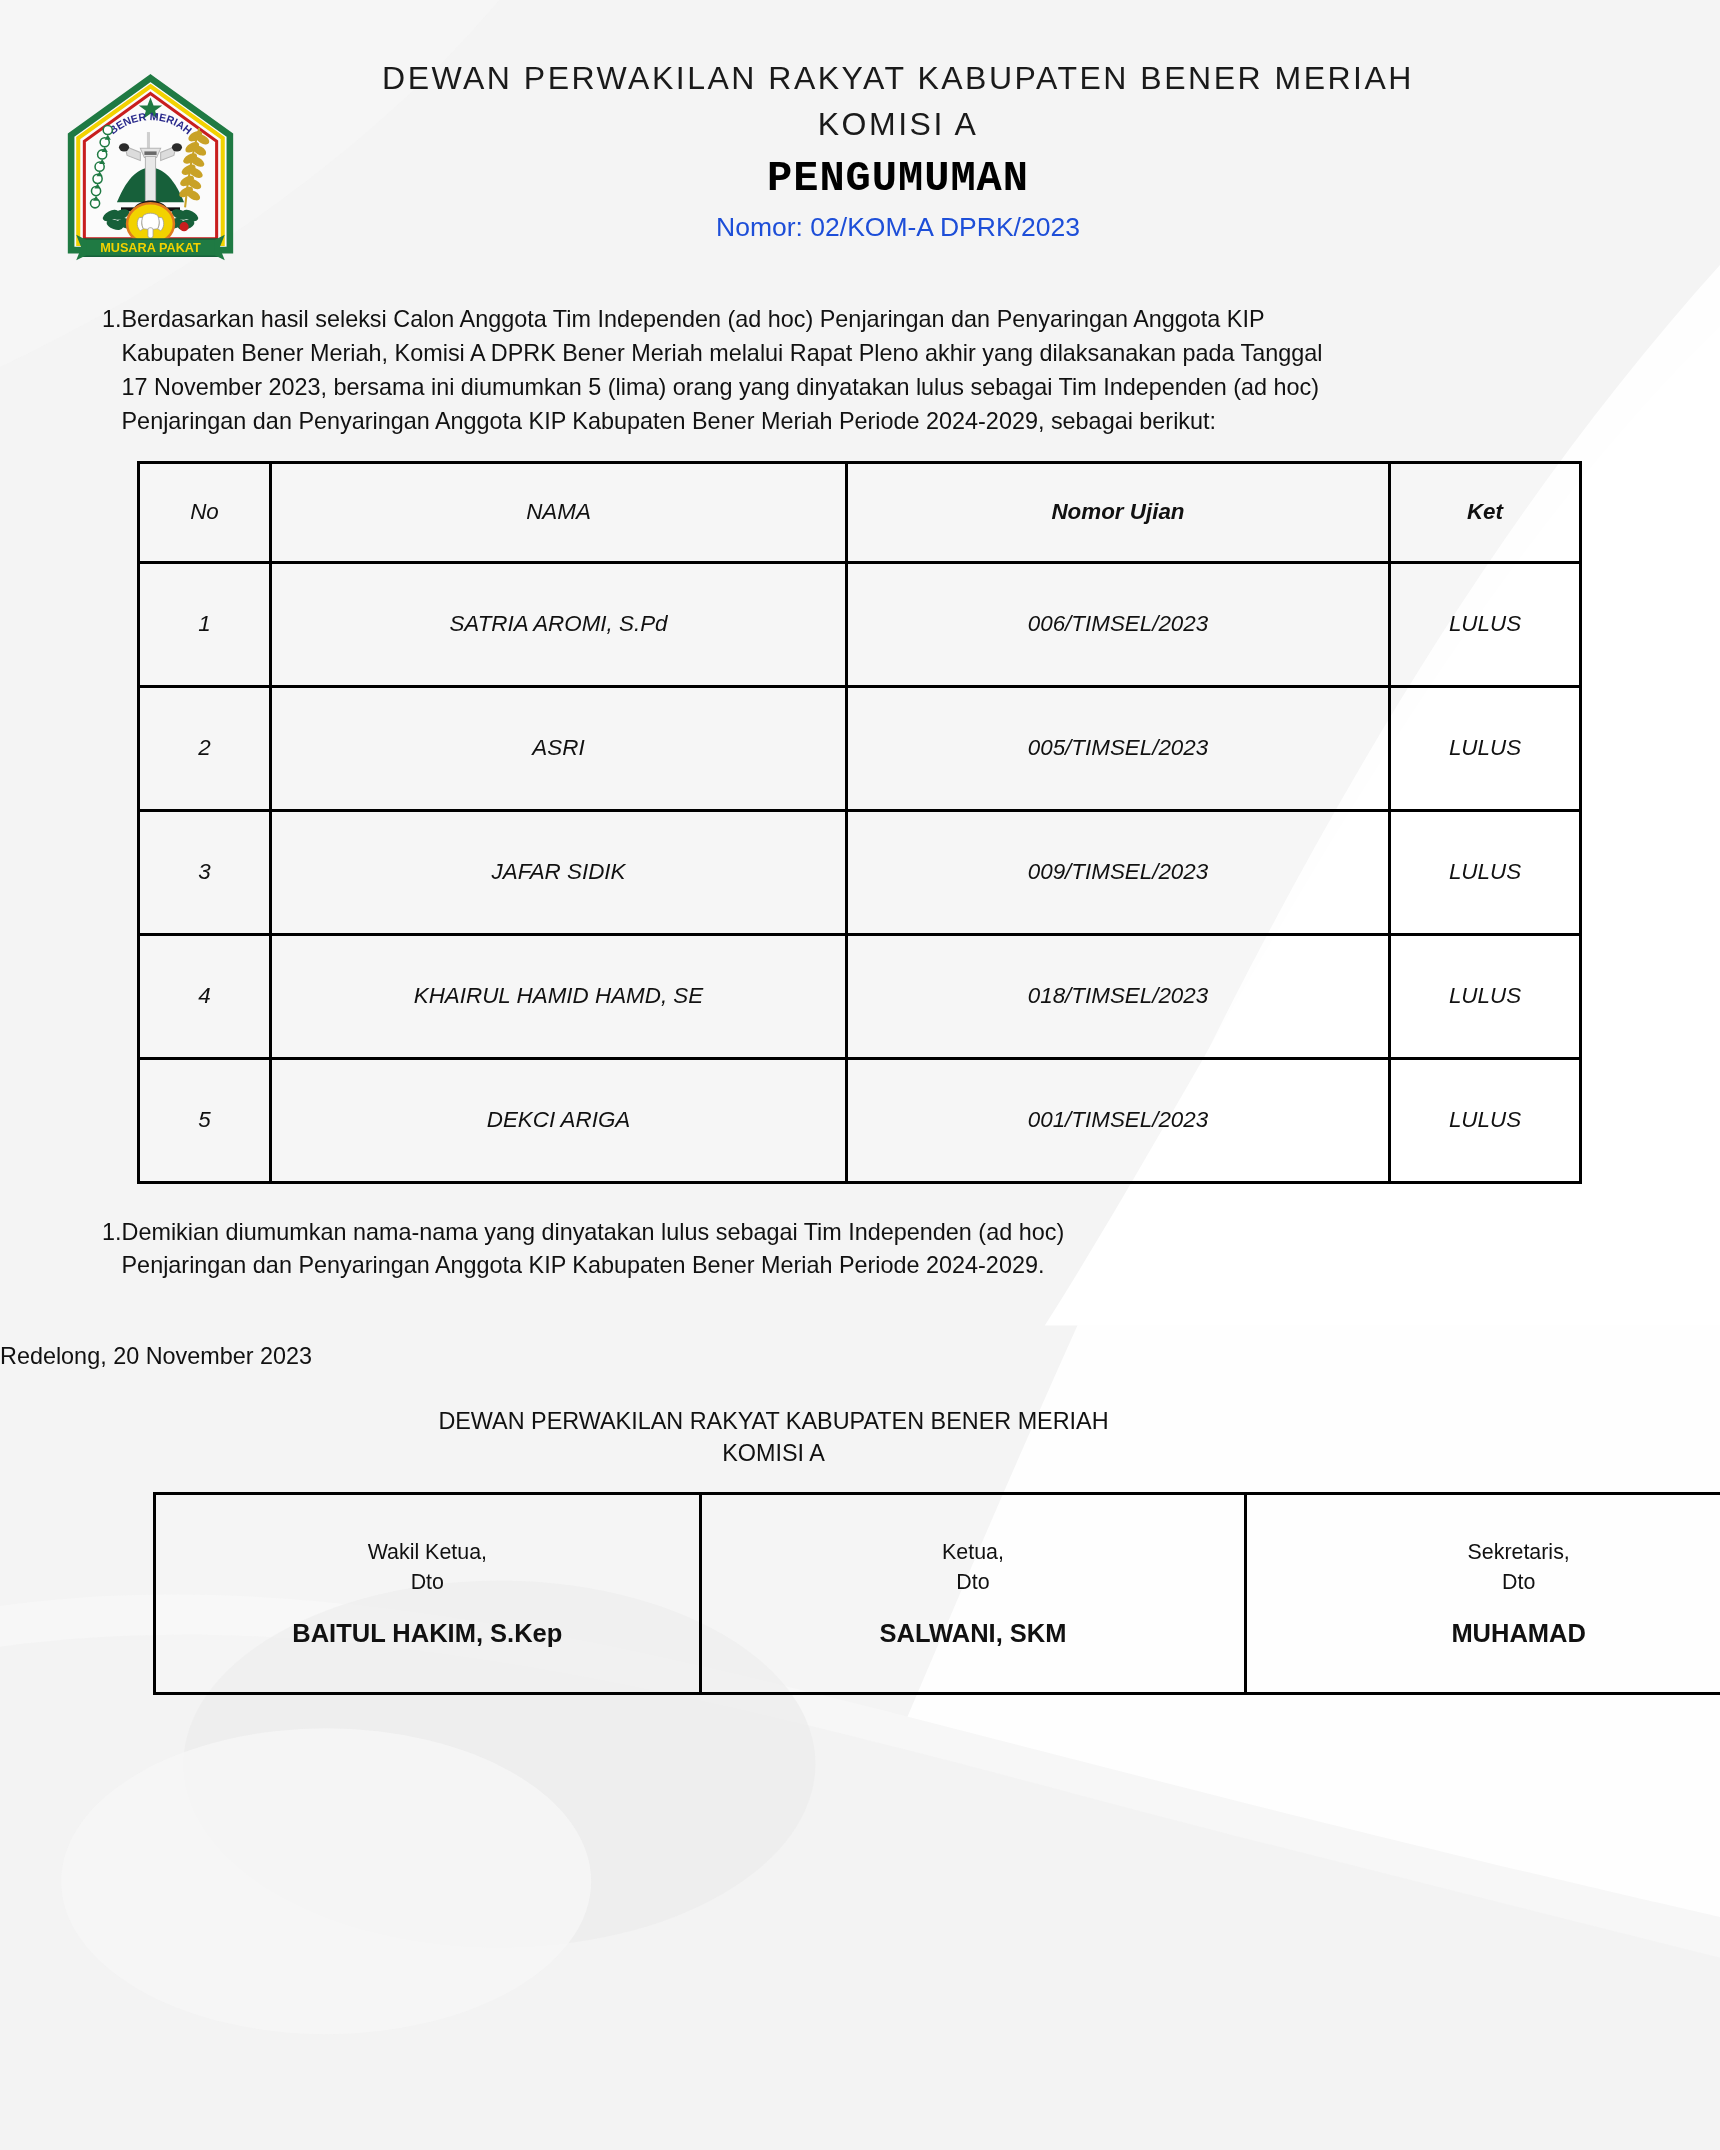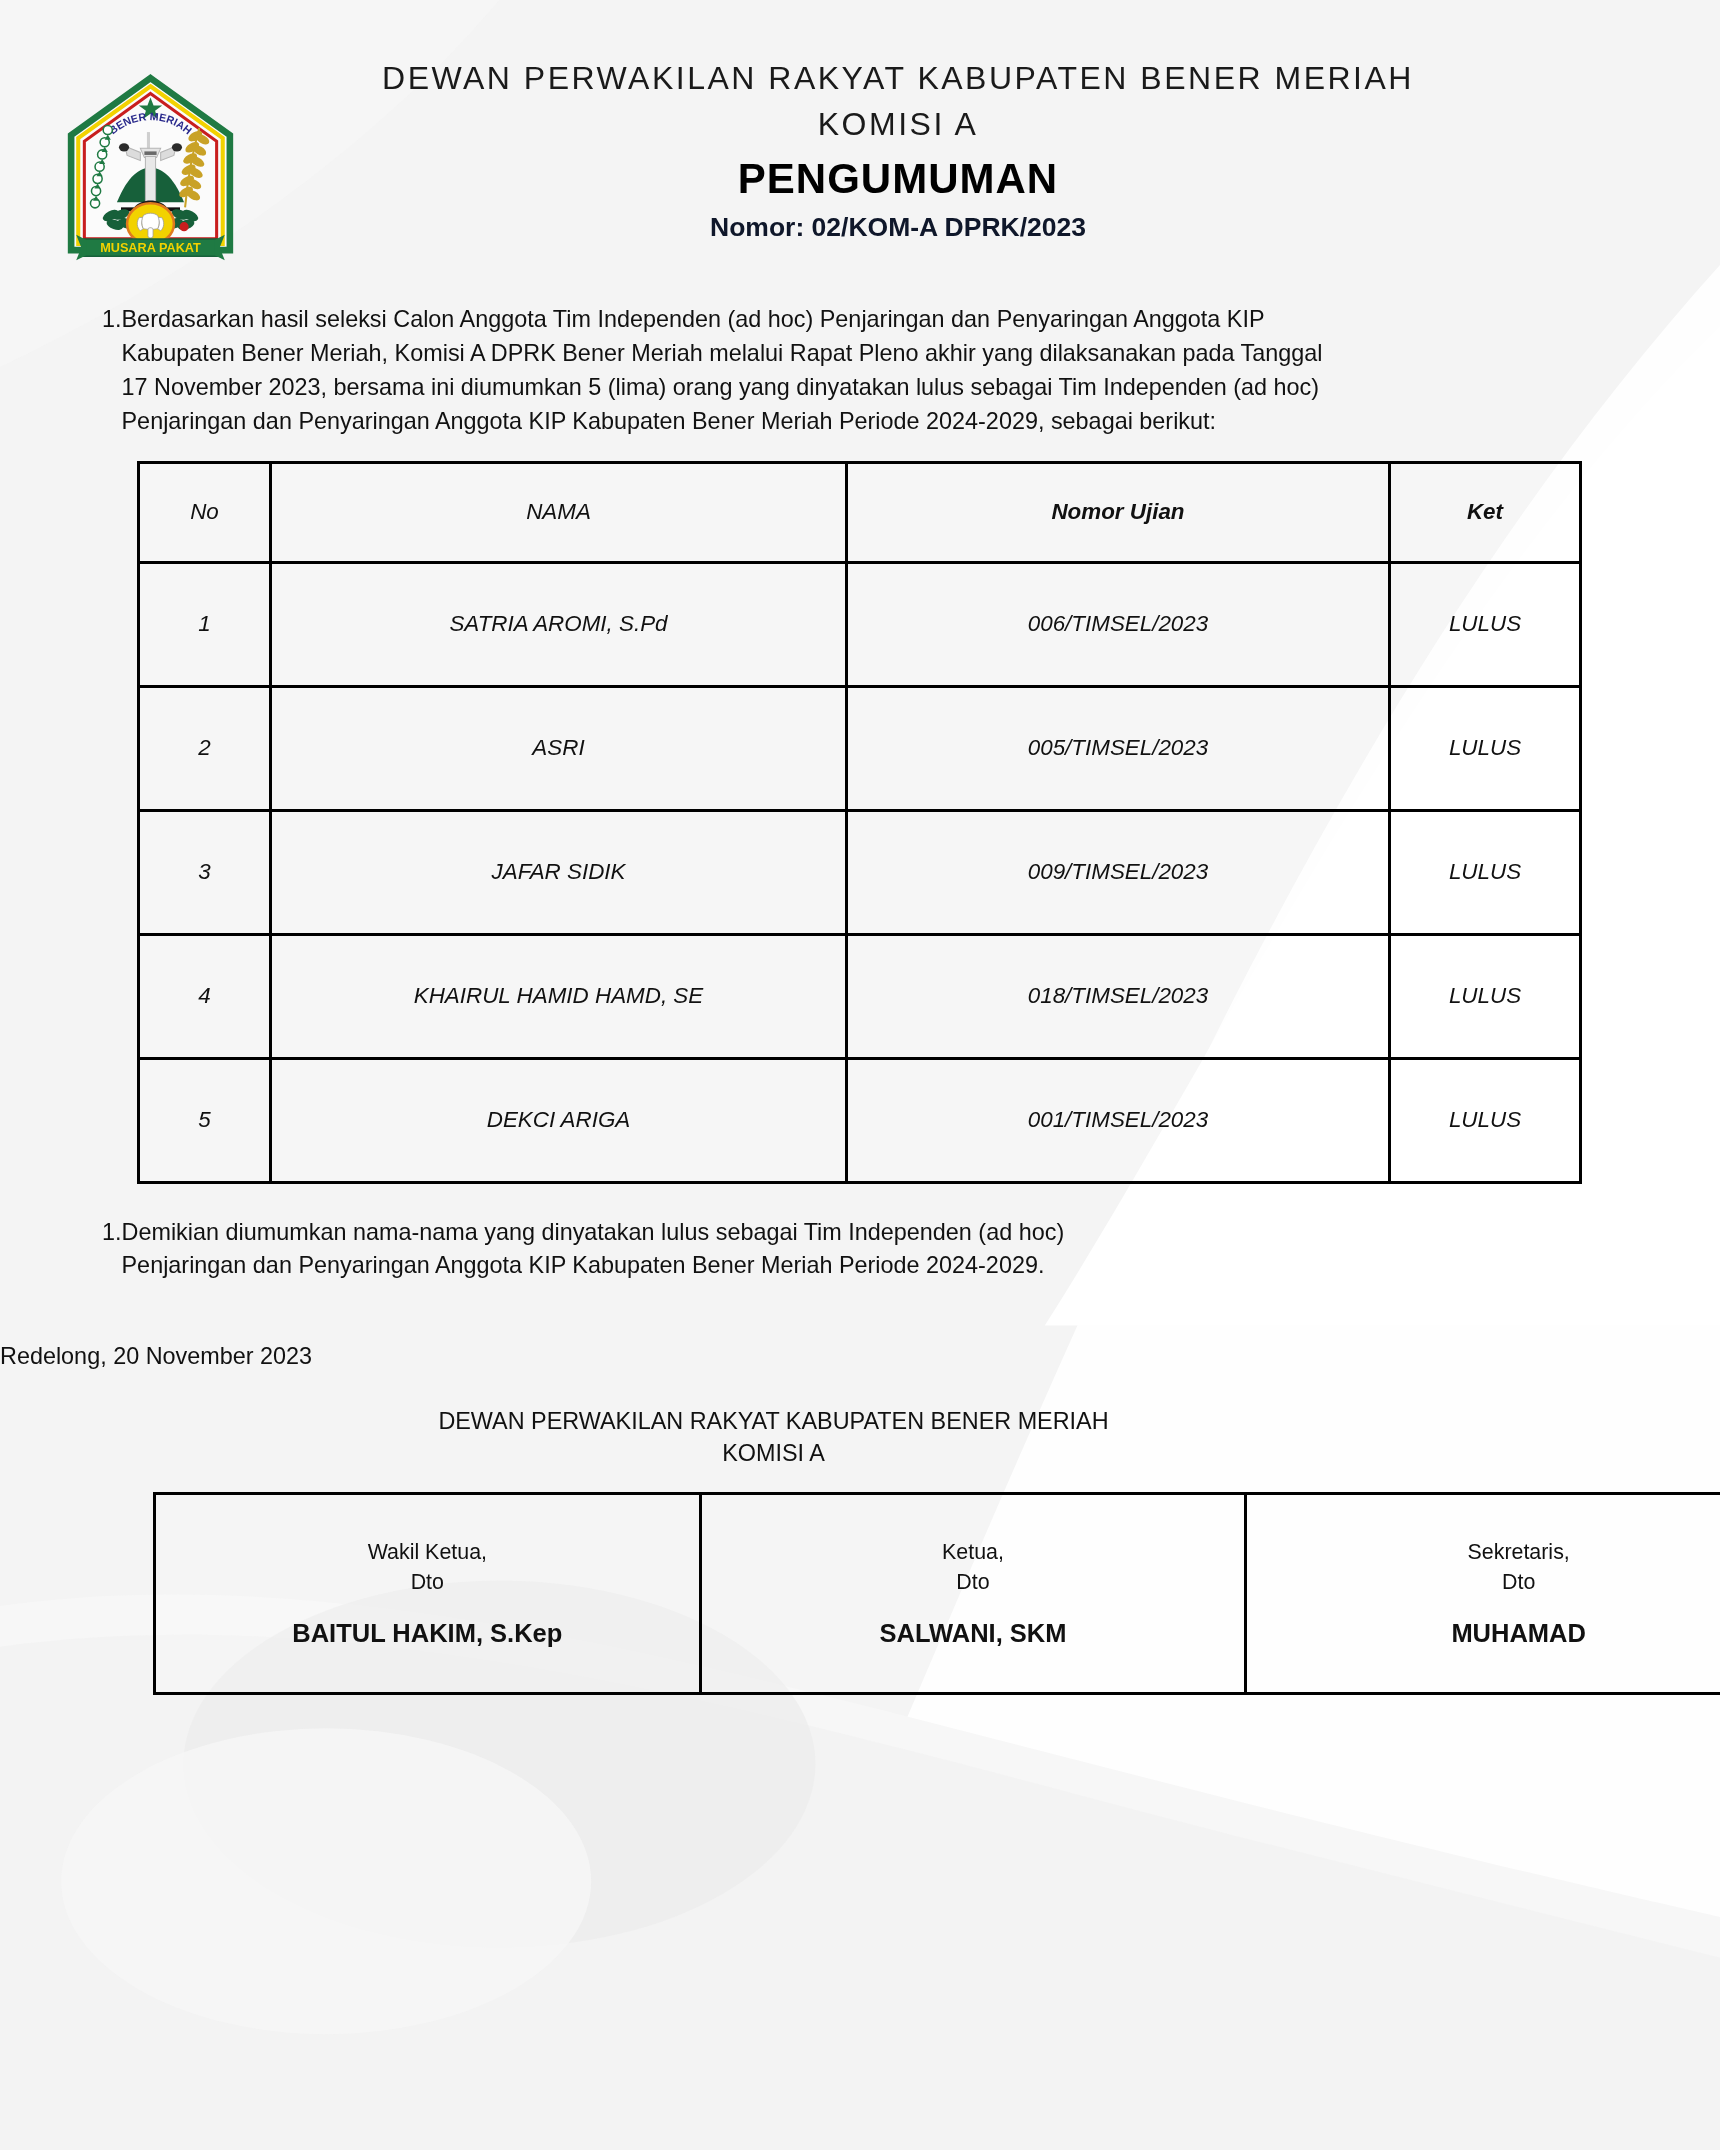--- a/index.html
+++ b/index.html
@@ -55,25 +55,26 @@
     line-height: 1.1;
     margin-bottom: 13.3px;
   }
   .head-title {
     font-size: 42px;
     font-weight: 700;
     letter-spacing: 1px;
     color: #000;
     line-height: 1.1;
     margin-bottom: 11.2px;
+    font-family: Liberation Mono, monospace;
   }
   .head-nomor {
     font-size: 26.5px;
-    font-weight: 700;
-    color: #0f172a;
+    font-weight: 400;
+    color: #1d4ed8;
     line-height: 1.1;
   }
 
   
   .para-block {
     display: flex;
     padding: 0 94px 0 102px;
     margin-top: 18.4px;
   }
   .para-num {

